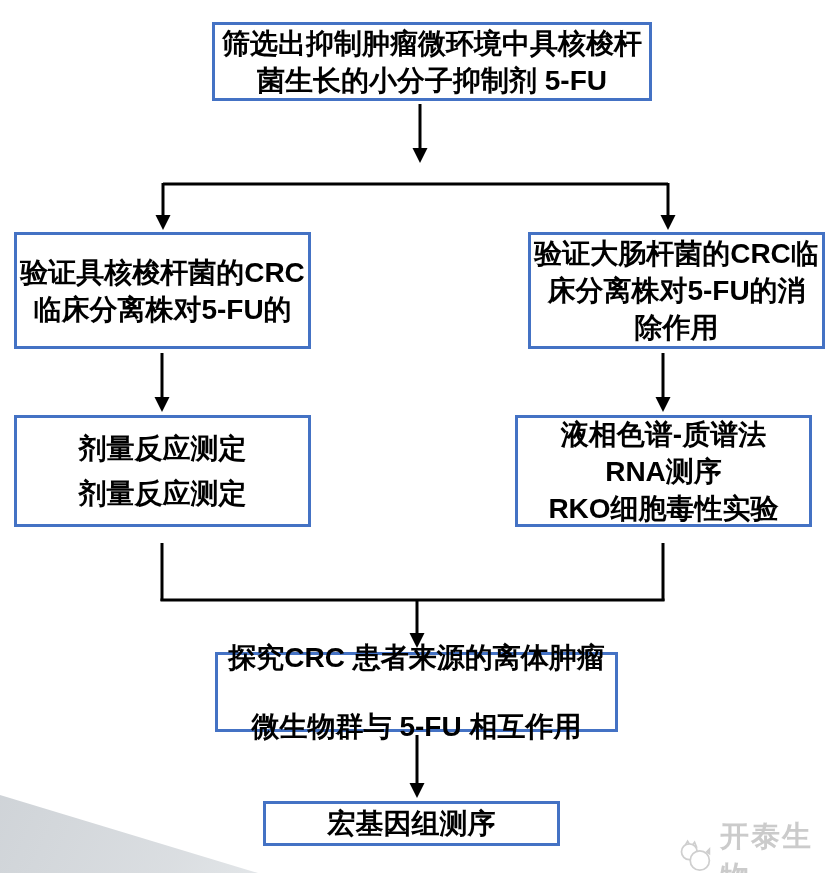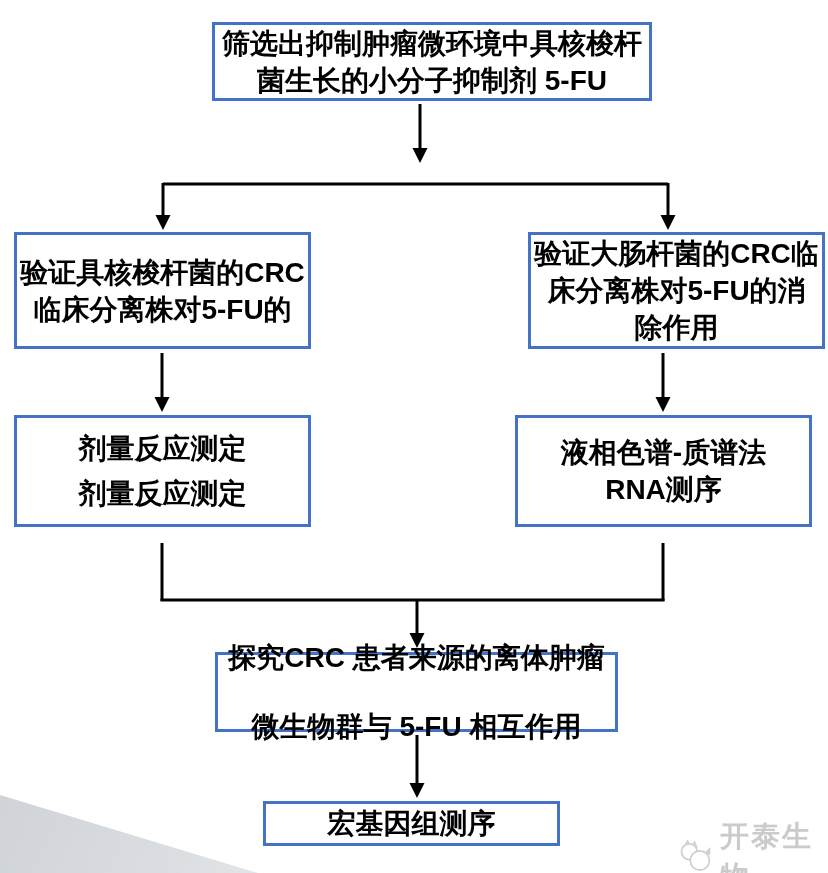--- a/index.html
+++ b/index.html
@@ -126,20 +126,21 @@
   </div>
 
   <div class="node node-dose spread">
     <span class="line">剂量反应测定</span>
     <span class="line">剂量反应测定</span>
   </div>
 
   <div class="node node-lcms">
     <span class="line">液相色谱-质谱法</span>
     <span class="line">RNA测序</span>
+    <span class="line">RKO细胞毒性实验</span>
   </div>
 
   <div class="node node-exvivo">
     <span class="line">探究CRC 患者来源的离体肿瘤</span>
     <span class="line">微生物群与 5-FU 相互作用</span>
   </div>
 
   <div class="node node-metagenome">
     <span class="line">宏基因组测序</span>
   </div>

